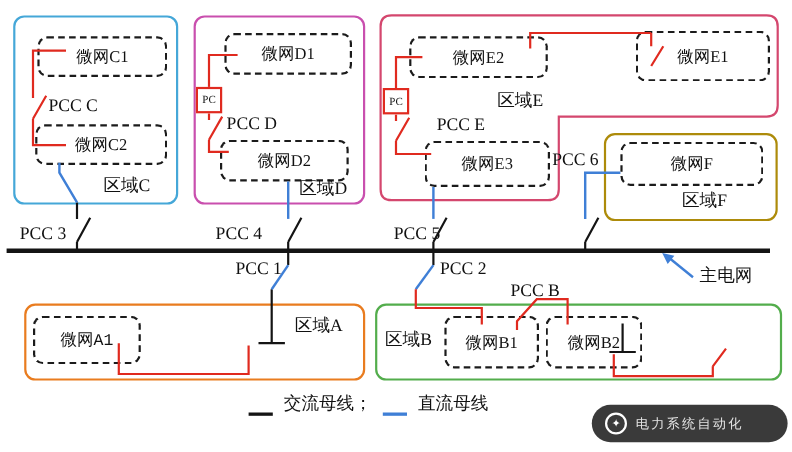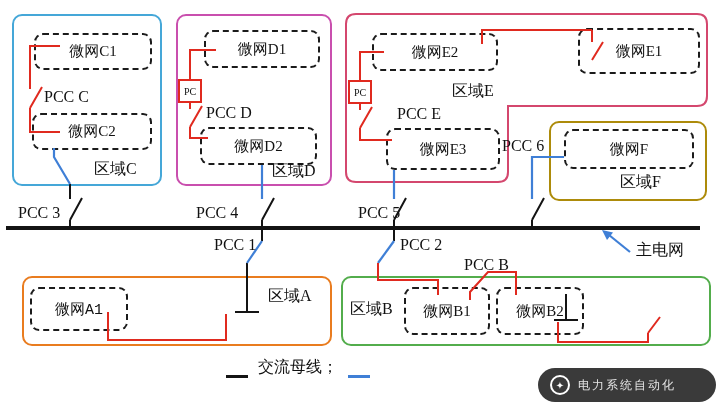--- a/index.html
+++ b/index.html
@@ -150,20 +150,21 @@
   <div class="lbl" style="left:400px;top:236px;">PCC 2</div>
   <div class="lbl" style="left:464px;top:256px;">PCC B</div>
   <div class="lbl" style="left:636px;top:240px;">主电网</div>
   <div class="lbl" style="left:268px;top:286px;">区域A</div>
   <div class="lbl" style="left:350px;top:299px;">区域B</div>
 
   <div class="legend">
     <span class="swatch ac"></span>
     <span>交流母线；</span>
     <span class="swatch dc"></span>
+    <span>直流母线</span>
   </div>
 
   <div class="watermark">
     <span class="wm-logo">✦</span>
     <span class="wm-text">电力系统自动化</span>
   </div>
 
 </div>
 
 </body></html>

